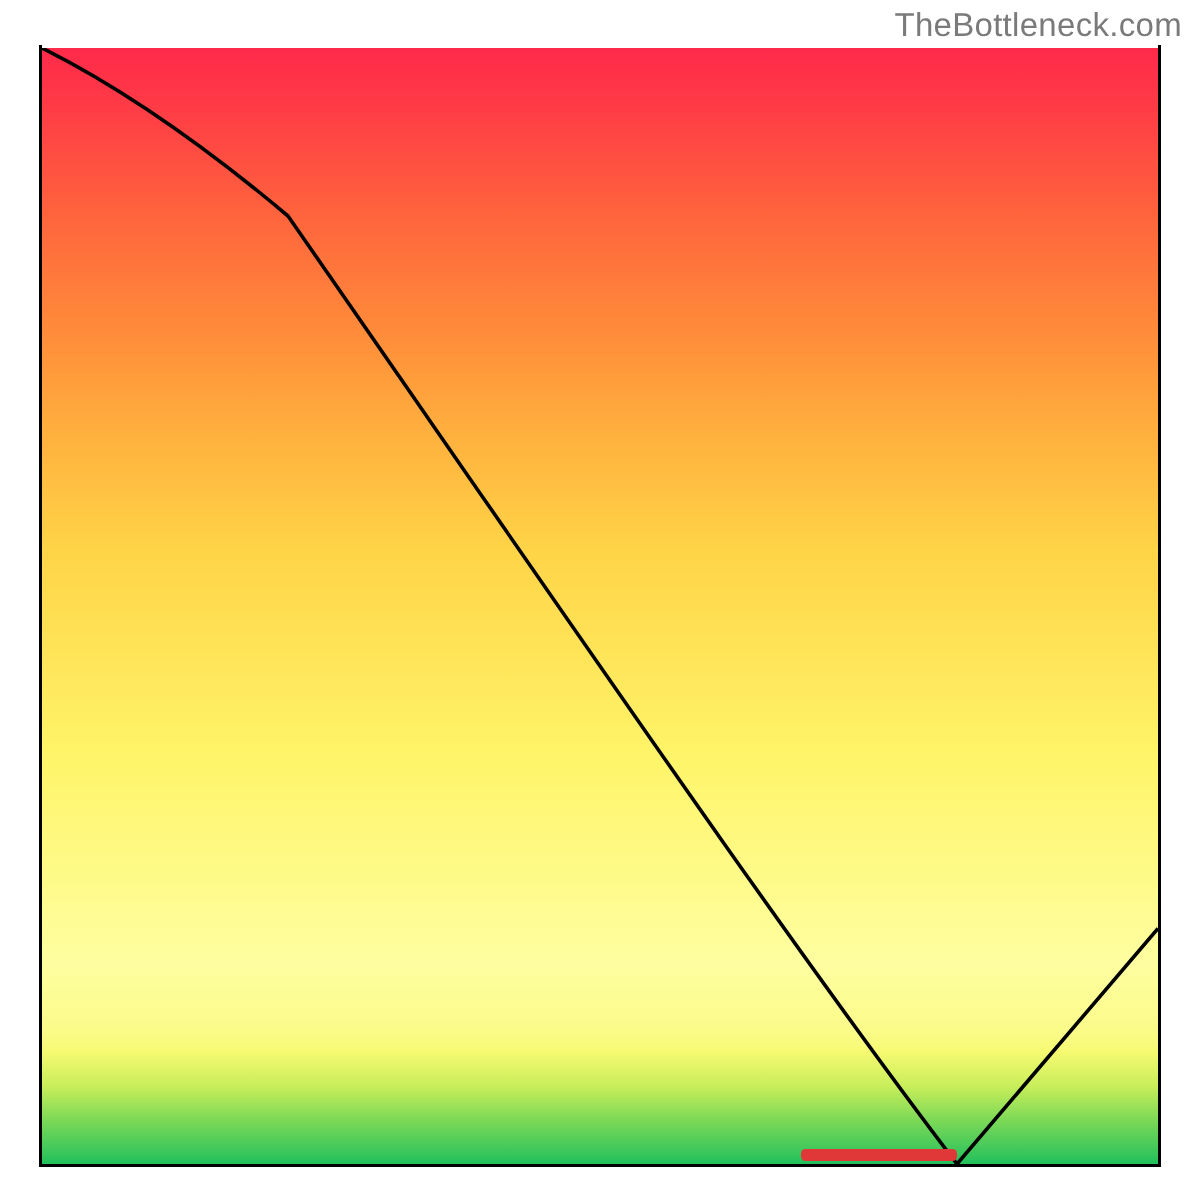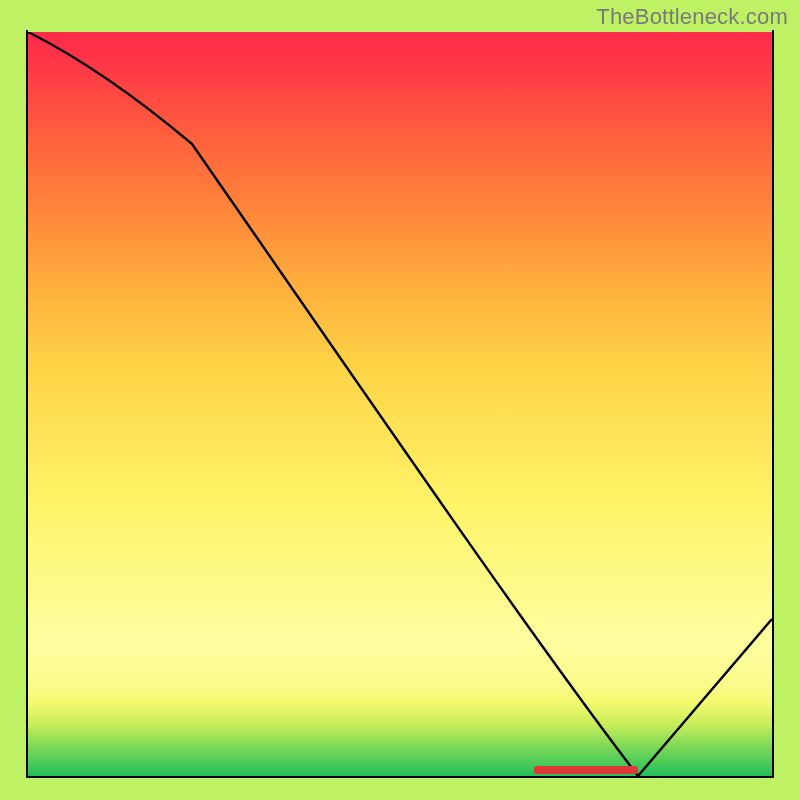--- a/index.html
+++ b/index.html
@@ -1,17 +1,17 @@
 <!DOCTYPE html>
 <html><head>
 <meta charset="utf-8">
 <style>
   * { margin: 0; padding: 0; box-sizing: border-box; }
   body { width: 800px; height: 800px; background: #000; font-family: Arial, sans-serif; overflow: hidden; }
-  .frame { position: relative; width: 800px; height: 800px; background: #bef264; }
+  .frame { position: relative; width: 800px; height: 800px; background: #ffffff; }
   .watermark { position: absolute; top: 4px; right: 12px; font-size: 22px; color: #7a7a7a; font-weight: 500; letter-spacing: 0.2px; }
   .plot-area {
     position: absolute;
     left: 28px; top: 32px; width: 744px; height: 744px;
     background: linear-gradient(to top,
       #22c05c 0%,
       #7ed957 4%,
       #c9ee5a 7%,
       #f5fa71 10%,
       #fbfb8a 12%,

